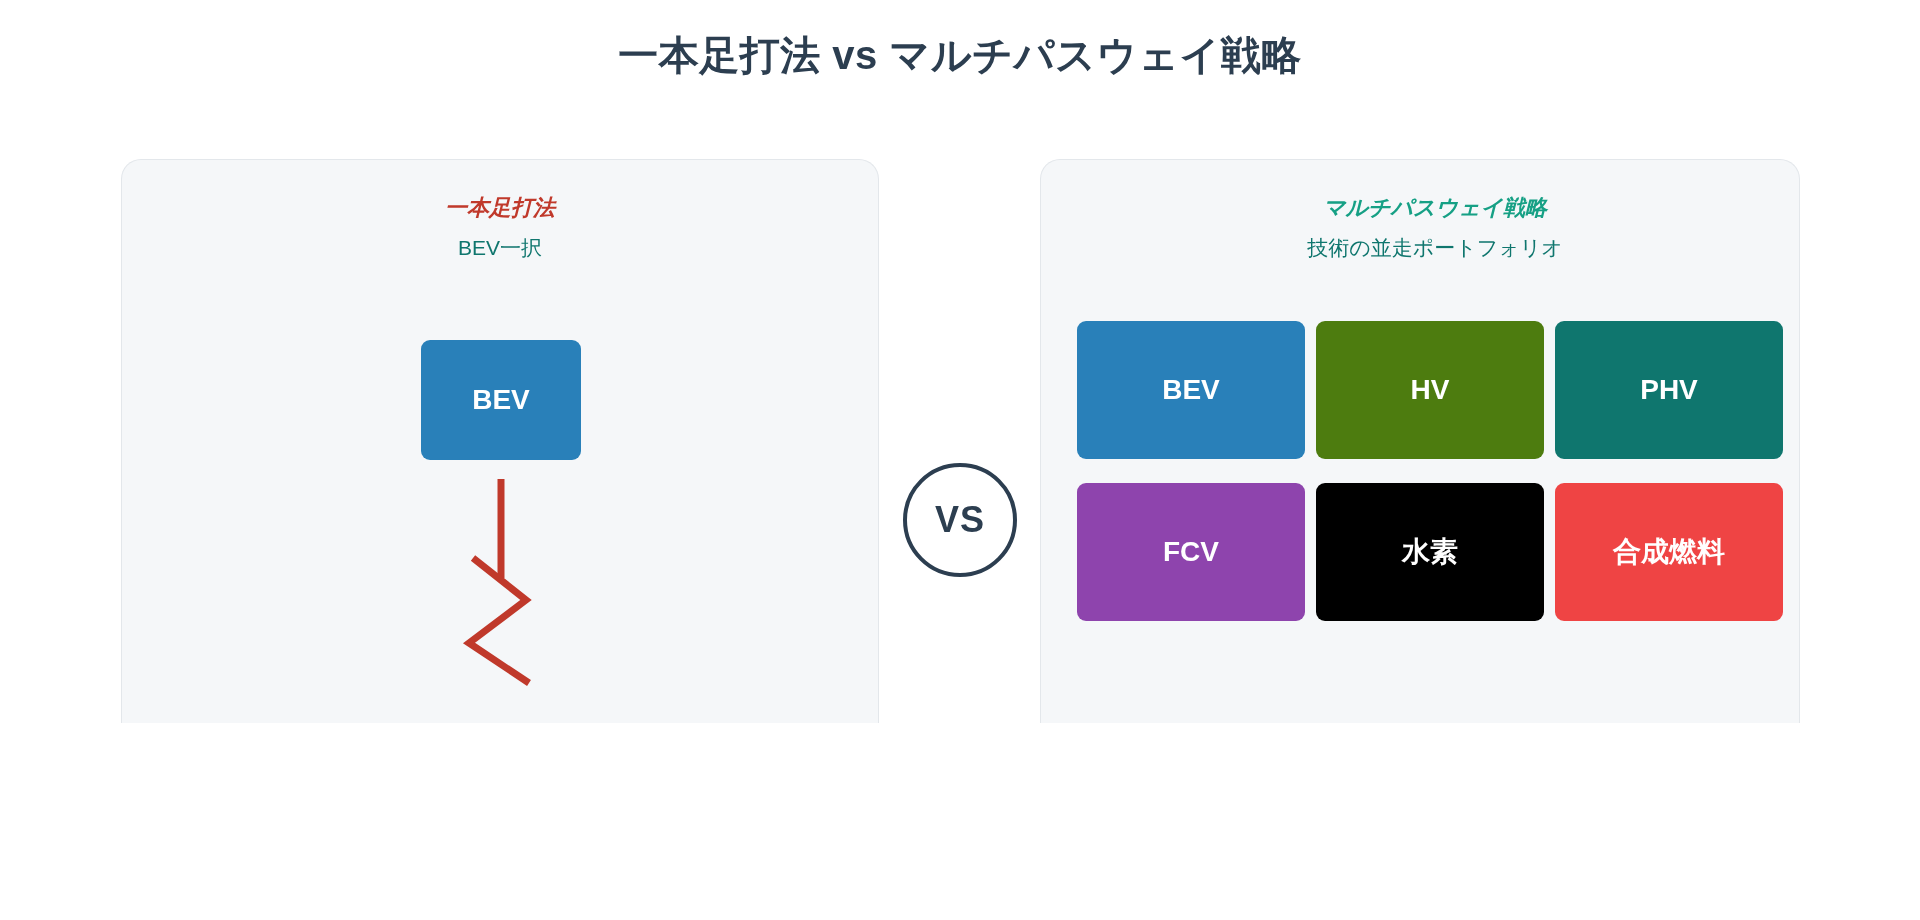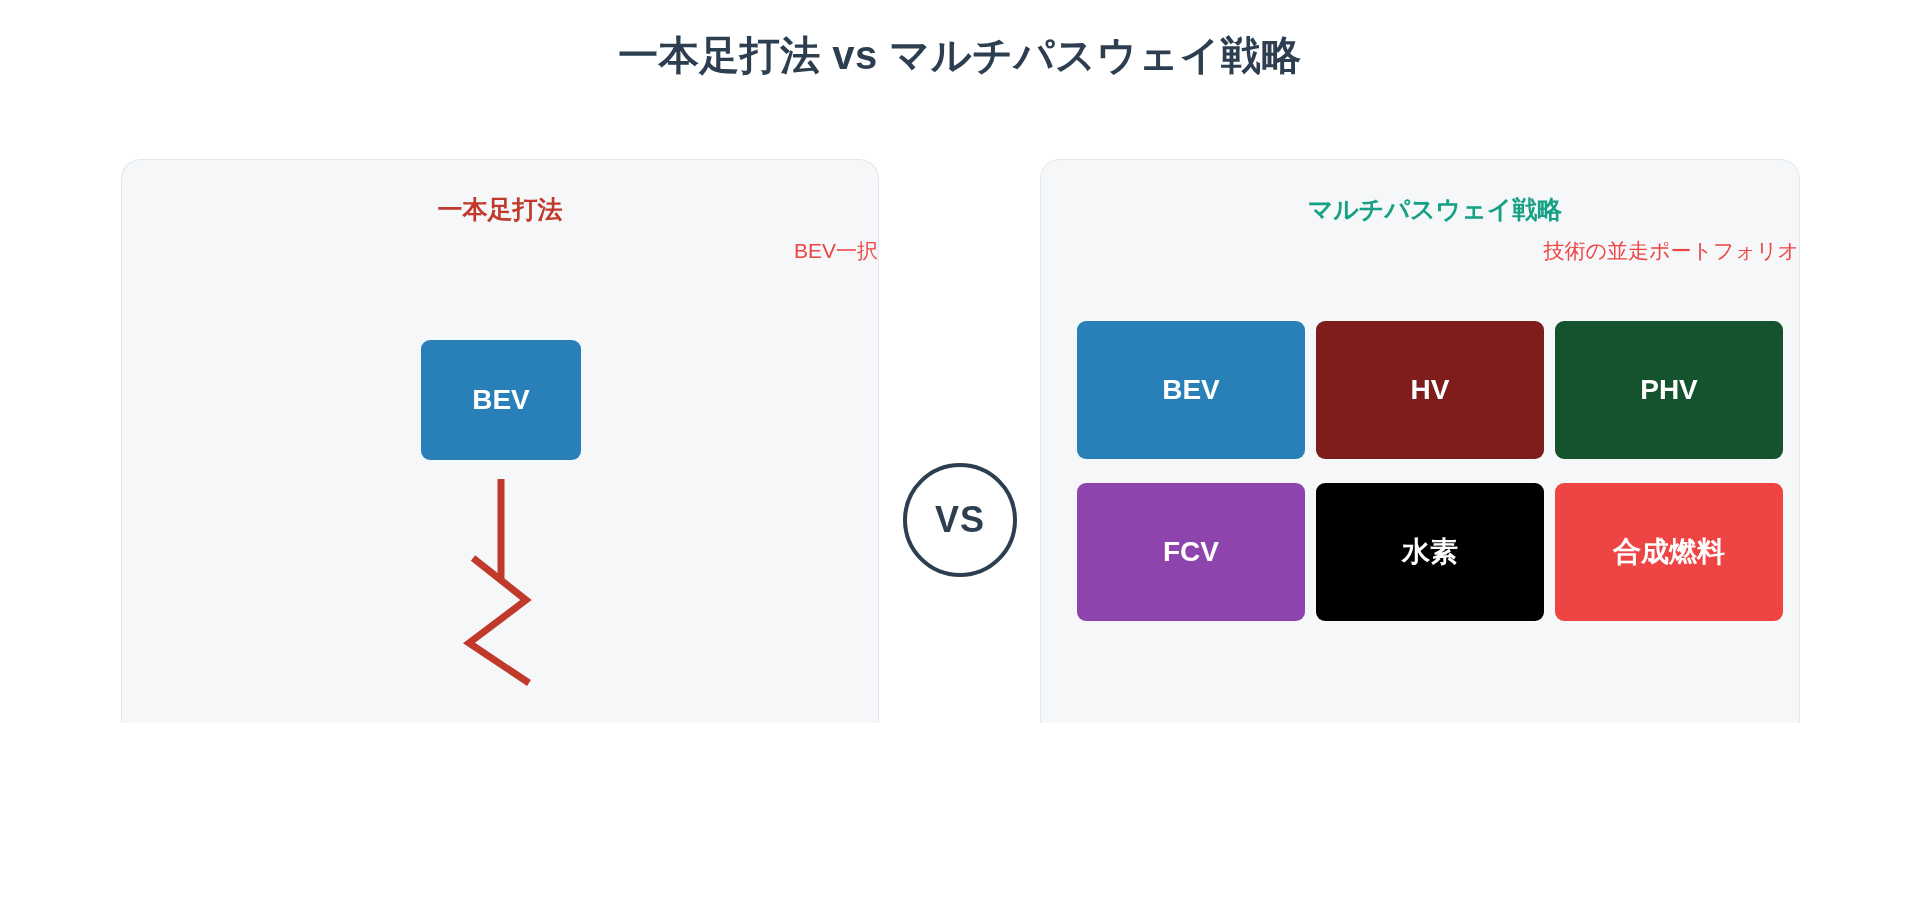--- a/index.html
+++ b/index.html
@@ -27,28 +27,29 @@
     border: 1.5px solid #e3e7eb;
     border-bottom: none;
     border-radius: 20px 20px 0 0;
     box-sizing: border-box;
   }
   .panel-left  { left: 121px;  width: 758px; }
   .panel-right { left: 1040px; width: 760px; padding-left: 30px; }
   .panel-title {
     margin-top: 33px;
     text-align: center;
-    font-size: 25px;
+    font-size: 22px;
     font-weight: bold;
+    font-style: italic;
   }
   .panel-subtitle {
     margin-top: 11px;
-    text-align: right;
+    text-align: center;
     font-size: 21px;
-    color: #ef4444;
+    color: #0f766e;
   }
   .node {
     border-radius: 9px;
     display: flex;
     align-items: center;
     justify-content: center;
     color: #ffffff;
     font-weight: bold;
     font-size: 28px;
   }
@@ -113,24 +114,24 @@
 </div>
 
 <div class="panel panel-right">
   <div class="panel-title" style="color: rgb(22, 160, 133);">マルチパスウェイ戦略</div>
   <div class="panel-subtitle">技術の並走ポートフォリオ</div>
 
   <div class="node-grid">
     <div class="node" style="background: rgb(41, 128, 185);">
       <span>BEV</span>
     </div>
-    <div class="node" style="background: #7f1d1d;">
+    <div class="node" style="background: #4d7c0f;">
       <span>HV</span>
     </div>
-    <div class="node" style="background: #14532d; text-align: center;">
+    <div class="node" style="background: #0f766e; text-align: center;">
       <span>PHV</span>
     </div>
     <div class="node" style="background: rgb(142, 68, 173);">
       <span>FCV</span>
     </div>
     <div class="node" style="background: #000000;">
       <span>水素</span>
     </div>
     <div class="node" style="background: #ef4444;">
       <span>合成燃料</span>

